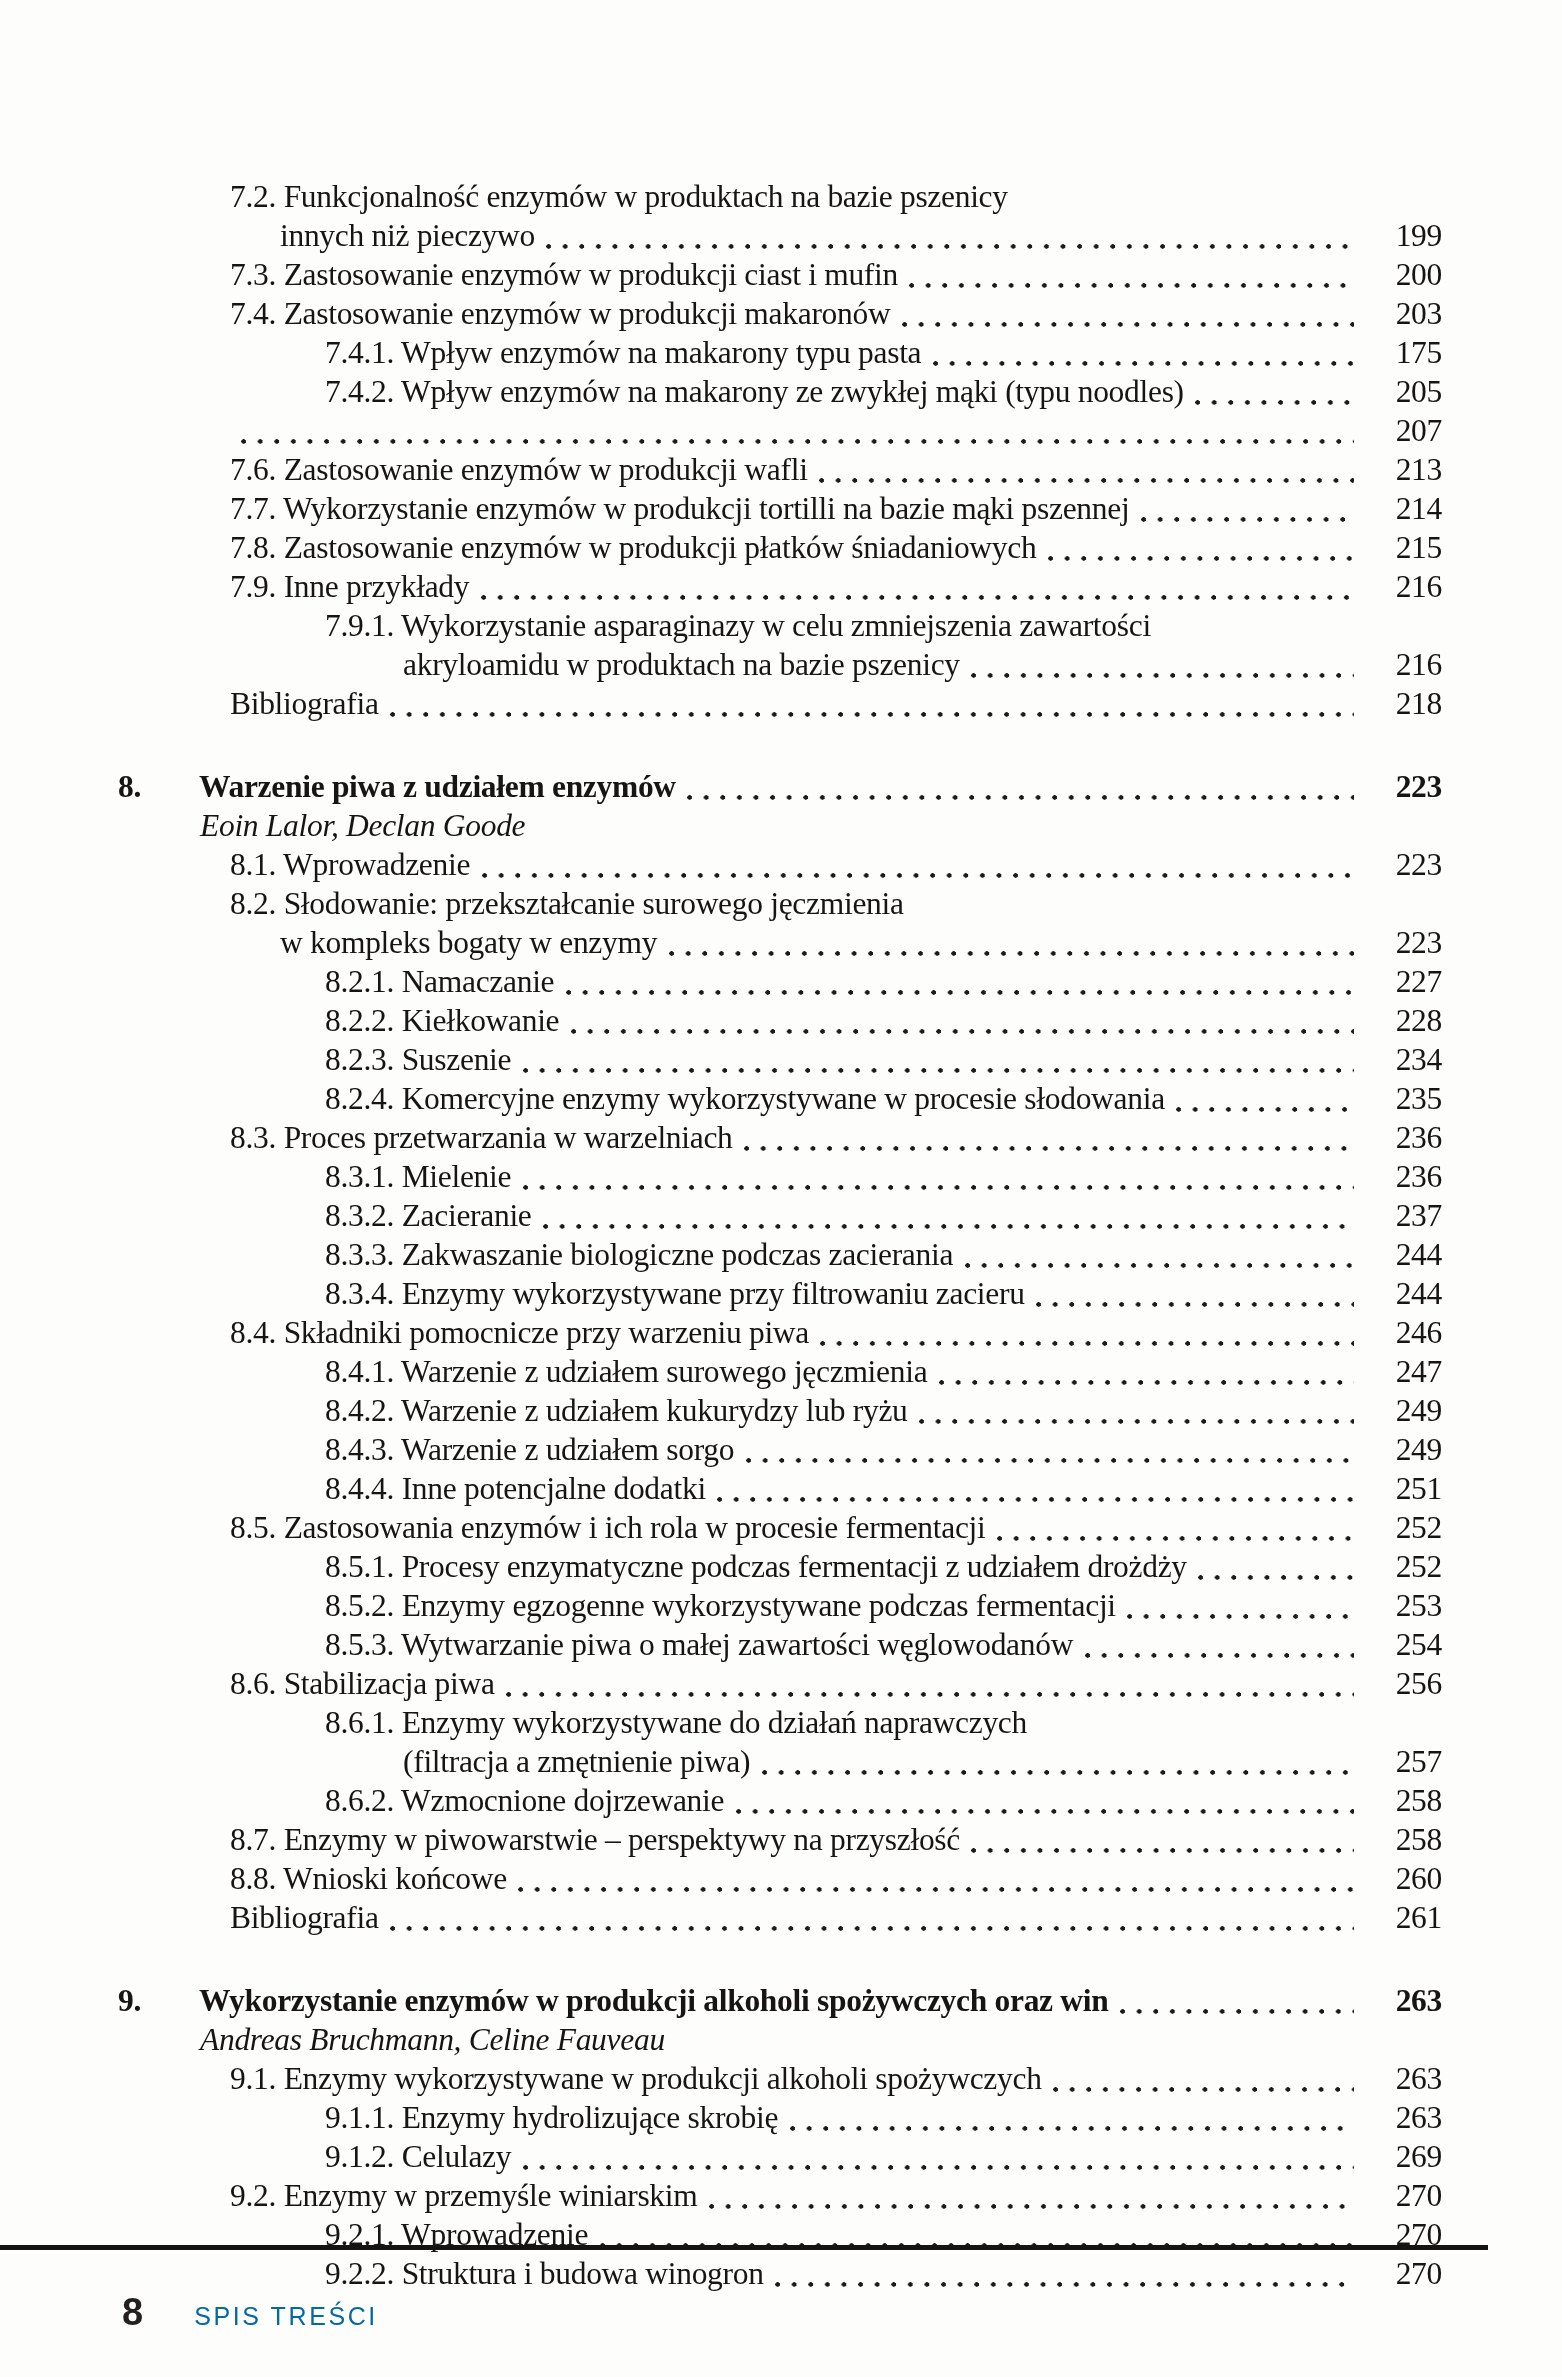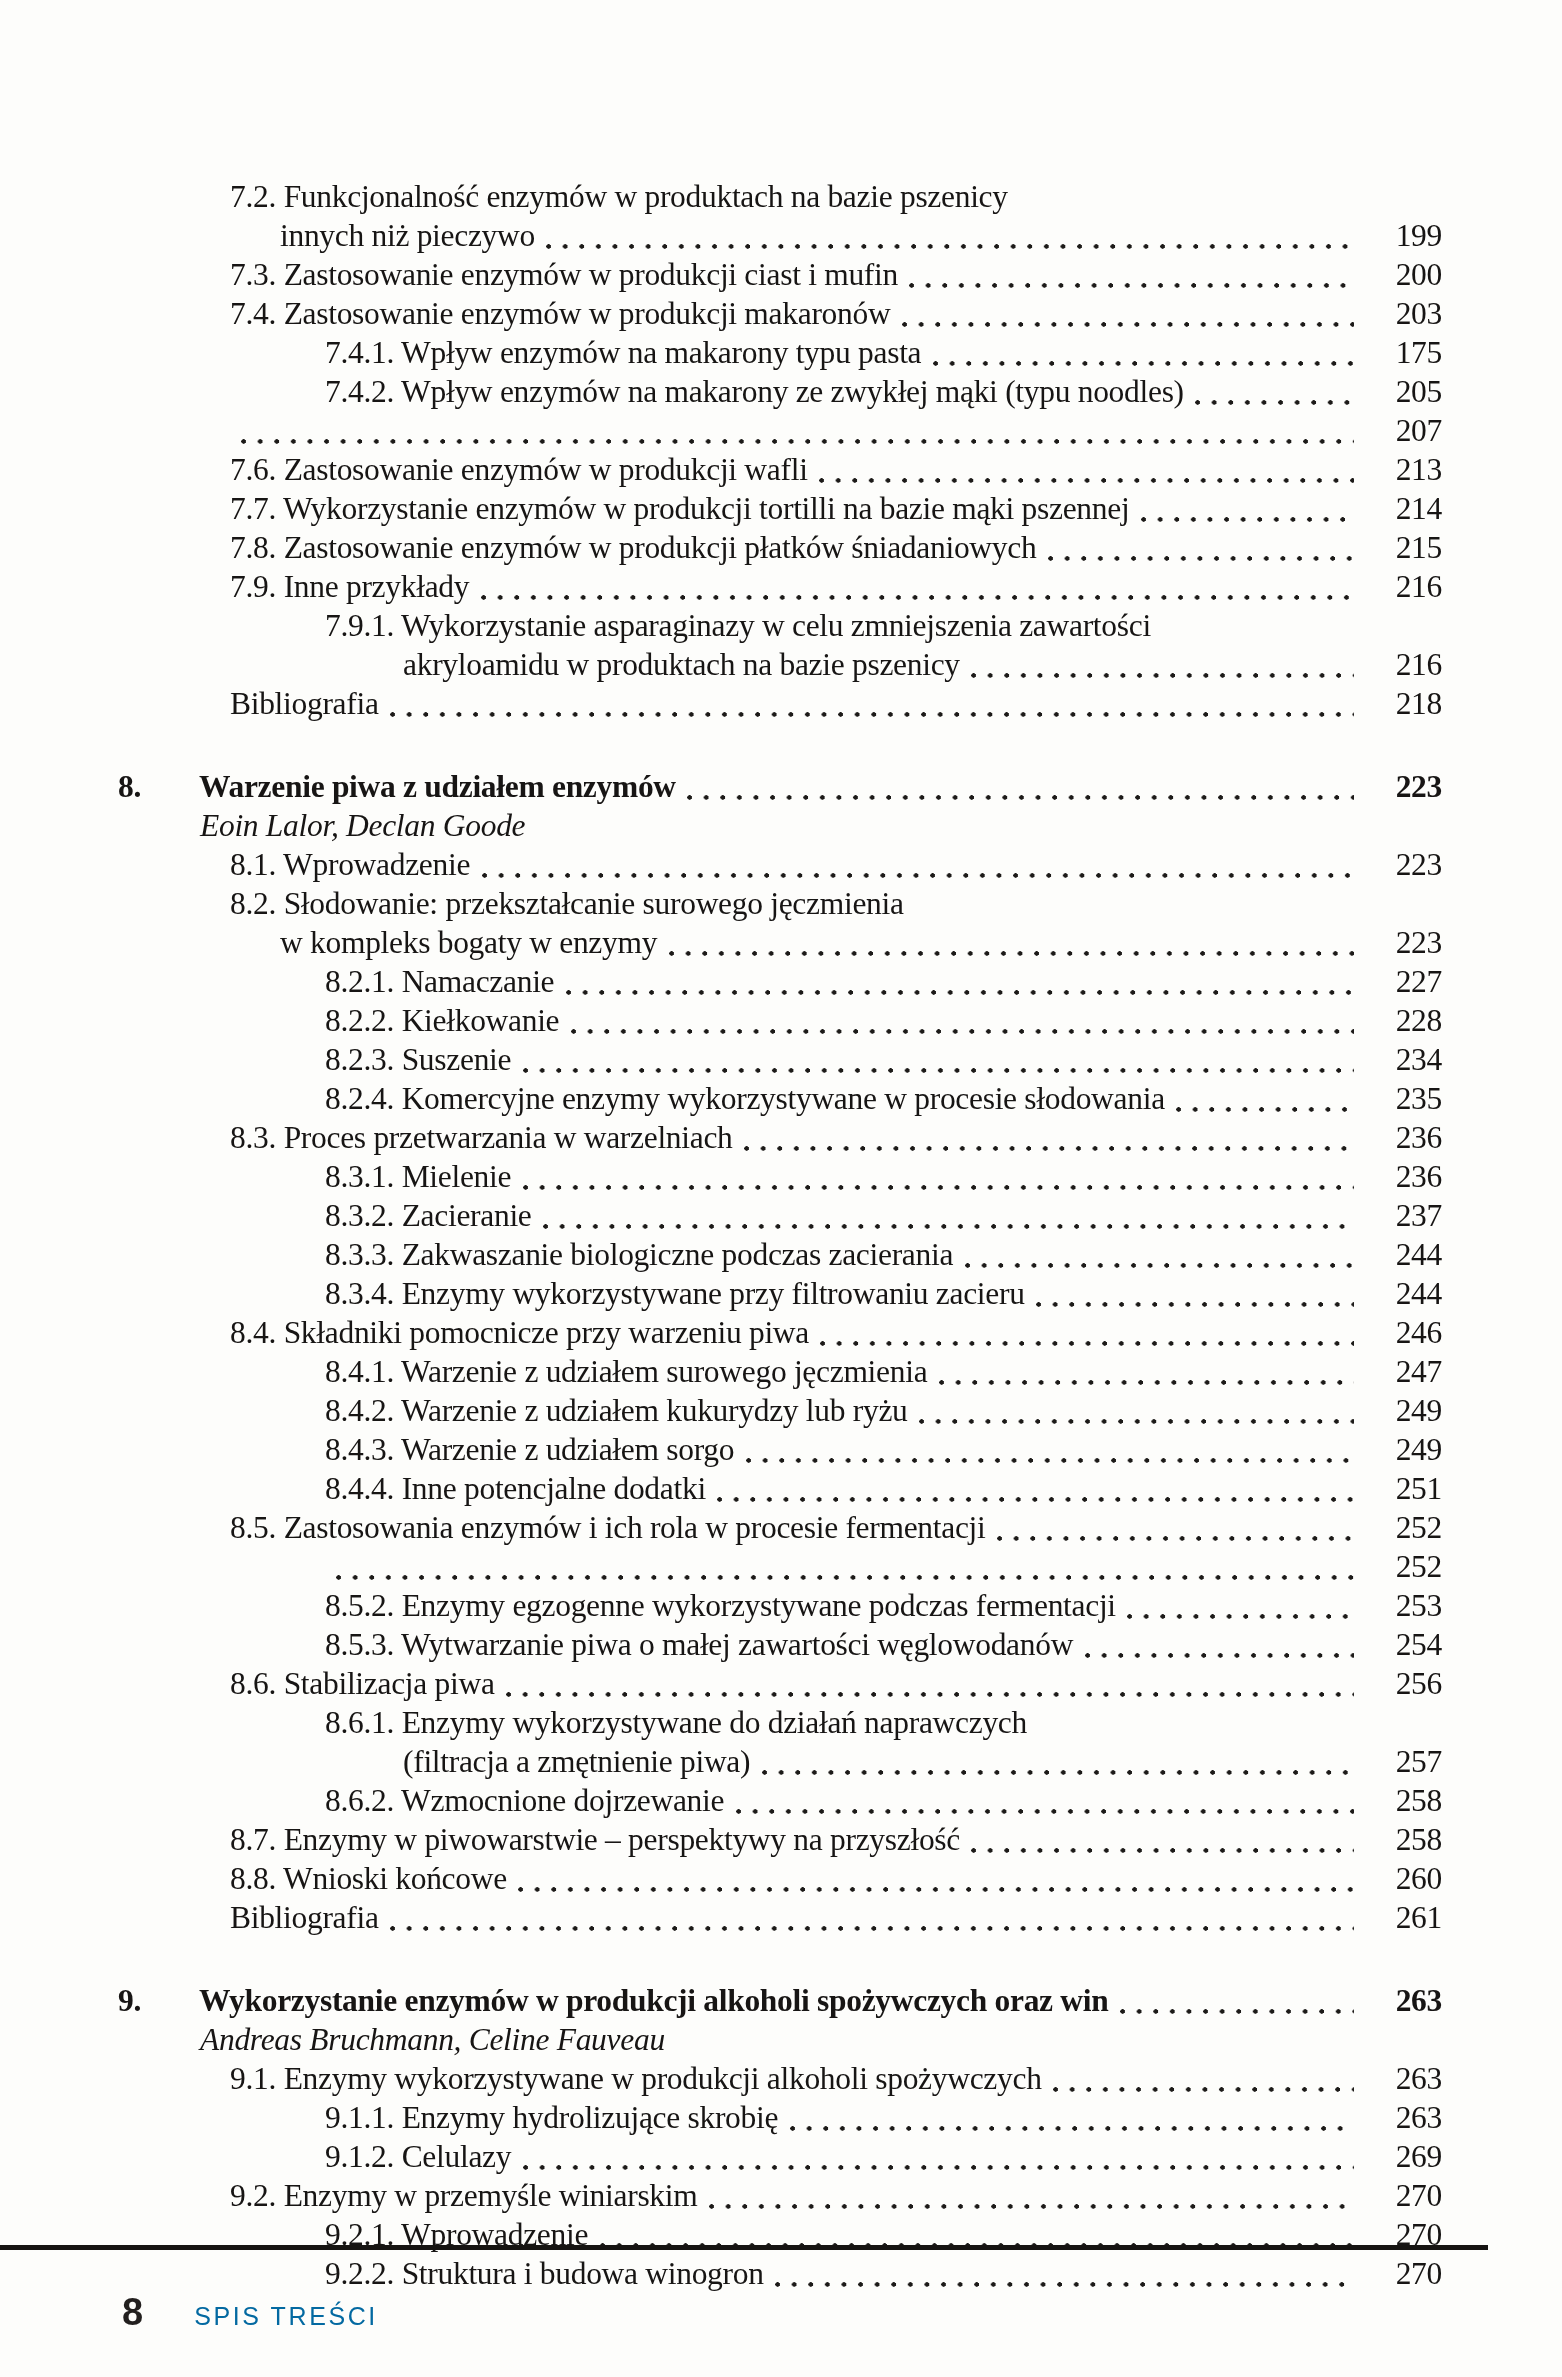--- a/index.html
+++ b/index.html
@@ -96,21 +96,21 @@
         <div class="row lvl2"><span class="txt">8.3.1. Mielenie</span><span class="leader"></span><span class="pg">236</span></div>
         <div class="row lvl2"><span class="txt">8.3.2. Zacieranie</span><span class="leader"></span><span class="pg">237</span></div>
         <div class="row lvl2"><span class="txt">8.3.3. Zakwaszanie biologiczne podczas zacierania</span><span class="leader"></span><span class="pg">244</span></div>
         <div class="row lvl2"><span class="txt">8.3.4. Enzymy wykorzystywane przy filtrowaniu zacieru</span><span class="leader"></span><span class="pg">244</span></div>
         <div class="row lvl1"><span class="txt">8.4. Składniki pomocnicze przy warzeniu piwa</span><span class="leader"></span><span class="pg">246</span></div>
         <div class="row lvl2"><span class="txt">8.4.1. Warzenie z udziałem surowego jęczmienia</span><span class="leader"></span><span class="pg">247</span></div>
         <div class="row lvl2"><span class="txt">8.4.2. Warzenie z udziałem kukurydzy lub ryżu</span><span class="leader"></span><span class="pg">249</span></div>
         <div class="row lvl2"><span class="txt">8.4.3. Warzenie z udziałem sorgo</span><span class="leader"></span><span class="pg">249</span></div>
         <div class="row lvl2"><span class="txt">8.4.4. Inne potencjalne dodatki</span><span class="leader"></span><span class="pg">251</span></div>
         <div class="row lvl1"><span class="txt">8.5. Zastosowania enzymów i ich rola w procesie fermentacji</span><span class="leader"></span><span class="pg">252</span></div>
-        <div class="row lvl2"><span class="leader"></span><span class="pg">252</span></div>
+        <div class="row lvl2"><span class="txt">8.5.1. Procesy enzymatyczne podczas fermentacji z udziałem drożdży</span><span class="leader"></span><span class="pg">252</span></div>
         <div class="row lvl2"><span class="txt">8.5.2. Enzymy egzogenne wykorzystywane podczas fermentacji</span><span class="leader"></span><span class="pg">253</span></div>
         <div class="row lvl2"><span class="txt">8.5.3. Wytwarzanie piwa o małej zawartości węglowodanów</span><span class="leader"></span><span class="pg">254</span></div>
         <div class="row lvl1"><span class="txt">8.6. Stabilizacja piwa</span><span class="leader"></span><span class="pg">256</span></div>
         <div class="row lvl2"><span class="txt">8.6.1. Enzymy wykorzystywane do działań naprawczych</span></div>
         <div class="row lvl2 cont"><span class="txt">(filtracja a zmętnienie piwa)</span><span class="leader"></span><span class="pg">257</span></div>
         <div class="row lvl2"><span class="txt">8.6.2. Wzmocnione dojrzewanie</span><span class="leader"></span><span class="pg">258</span></div>
         <div class="row lvl1"><span class="txt">8.7. Enzymy w piwowarstwie – perspektywy na przyszłość</span><span class="leader"></span><span class="pg">258</span></div>
         <div class="row lvl1"><span class="txt">8.8. Wnioski końcowe</span><span class="leader"></span><span class="pg">260</span></div>
         <div class="row lvl1"><span class="txt">Bibliografia</span><span class="leader"></span><span class="pg">261</span></div>
       </div>

